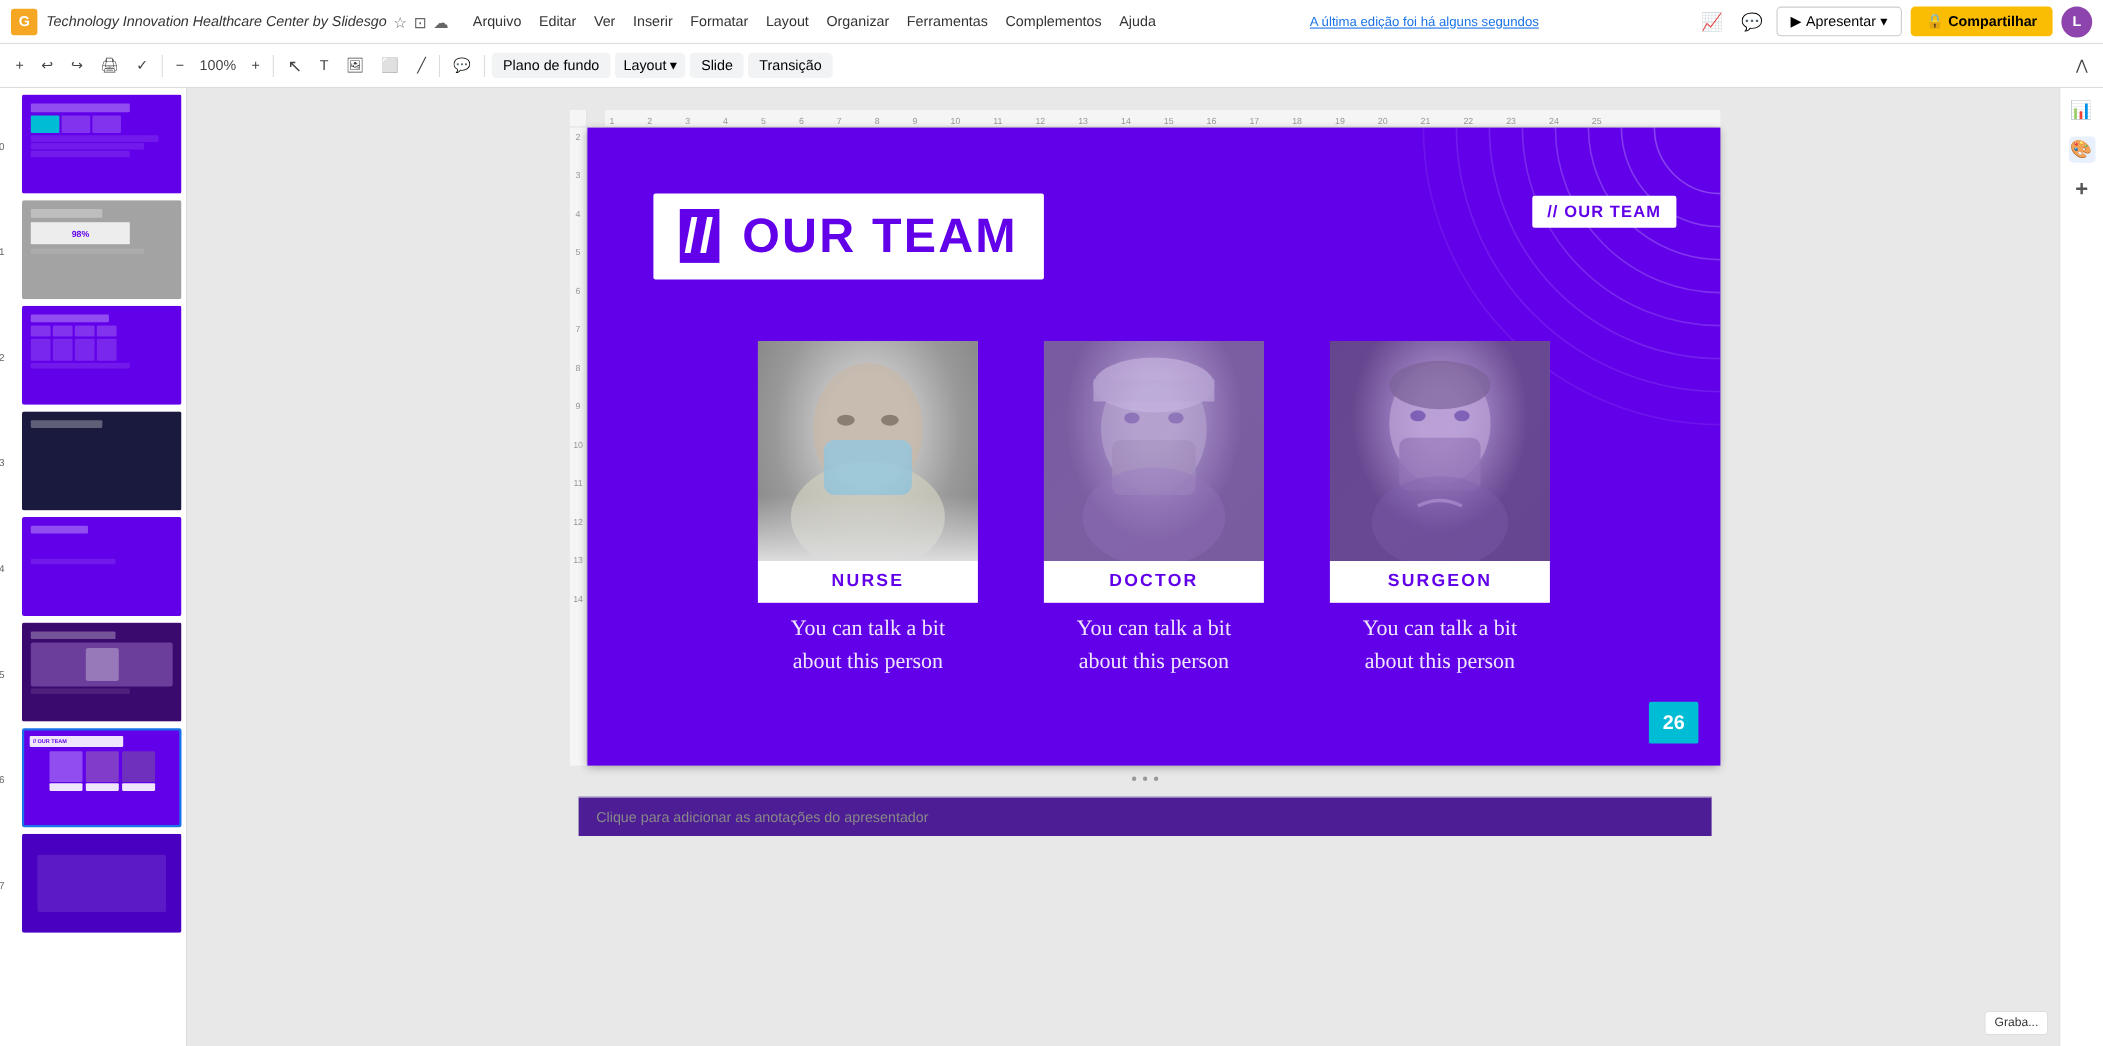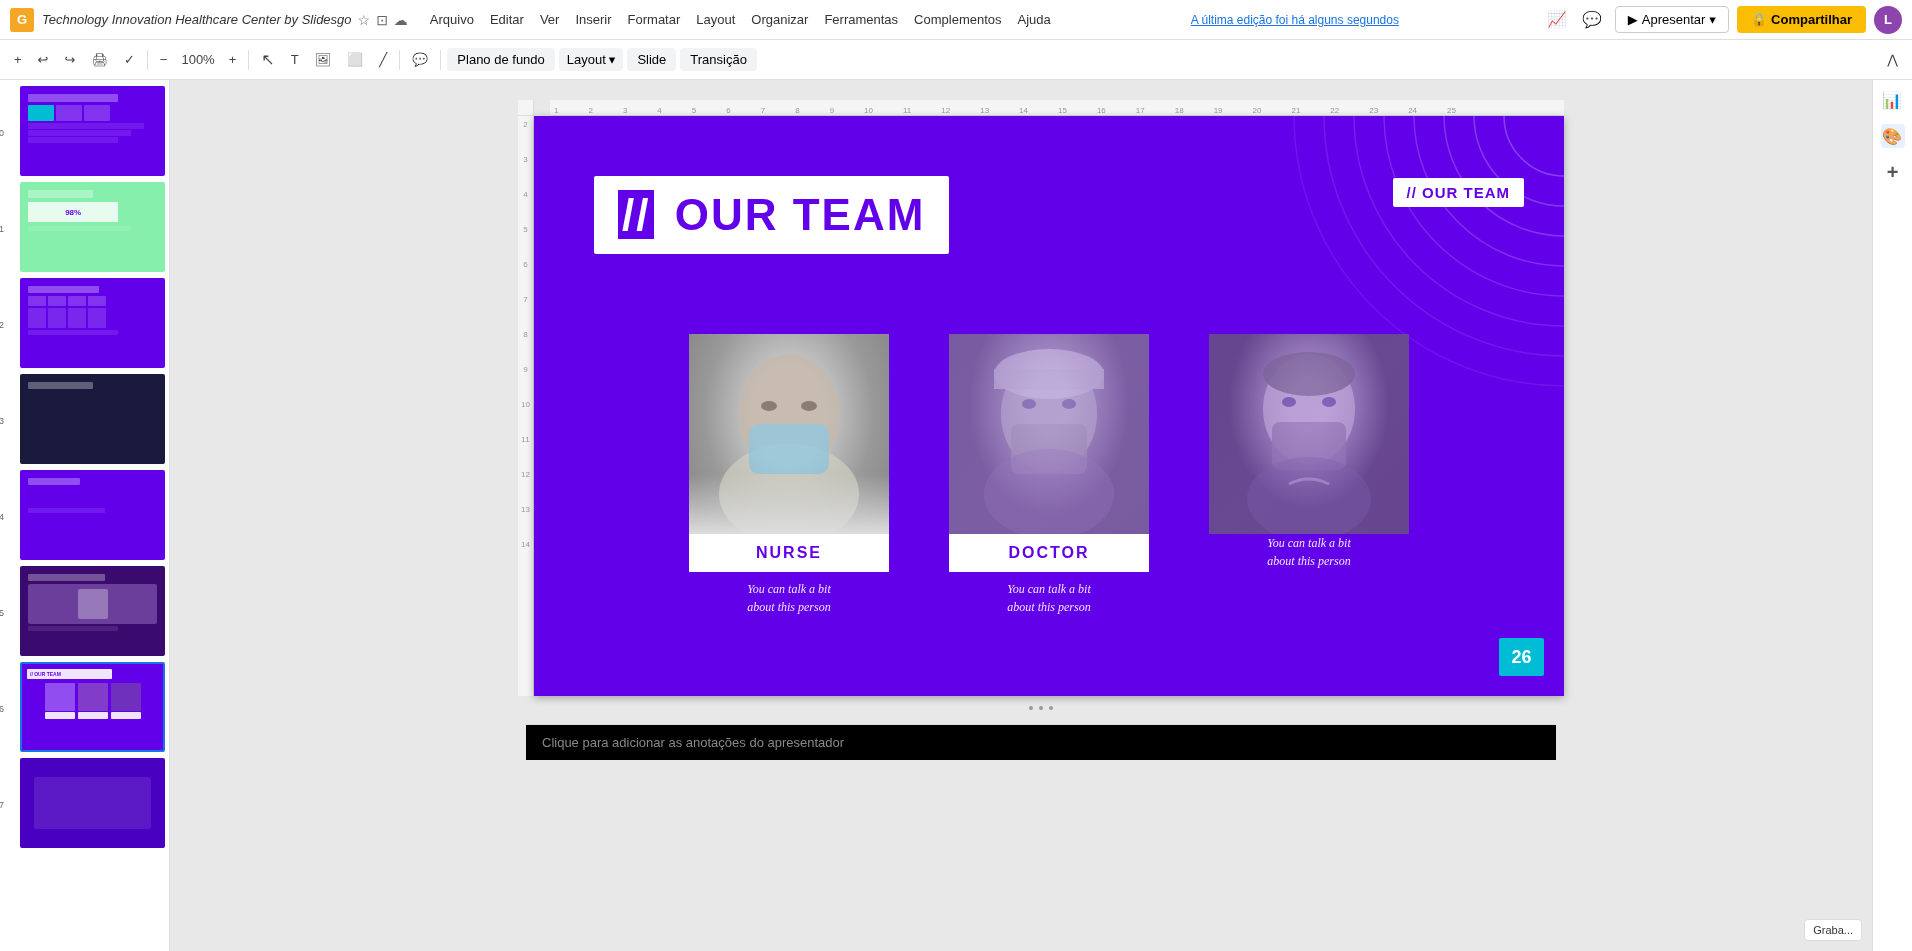--- a/index.html
+++ b/index.html
@@ -56,21 +56,21 @@
       flex-shrink: 0;
     }
     .slide-thumb {
       width: 150px; height: 90px; margin: 0 auto 4px; cursor: pointer;
       border: 2px solid transparent; border-radius: 2px; overflow: hidden;
       position: relative; background: #6200ea;
     }
 
     
     .thumb-20 { background: #6200ea; }
-    .thumb-21 { background: #86efac; }
+    .thumb-21 { background: #a3a3a3; }
     .thumb-22 { background: #6200ea; }
     .thumb-24 { background: #6200ea; }
     .thumb-26 { background: #6200ea; }
 
     
     #canvas-area {
       flex: 1; background: #e8e8e8; display: flex; flex-direction: column; align-items: center;
       overflow: auto; padding: 20px;
       position: relative;
     }
@@ -157,39 +157,39 @@
 
     .member-name-box {
       background: #fff; width: 200px; padding: 10px 0; text-align: center;
       margin-bottom: 8px;
     }
     .member-name {
       font-size: 16px; font-weight: 900; color: #6200ea;
       letter-spacing: 2px; text-transform: uppercase; font-family: Arial;
     }
     .member-desc {
-      font-size: 12px; color: rgba(255,255,255,0.9);
-      text-align: center; line-height: 1.5; font-style: italic;
+      font-size: 20px; color: rgba(255,255,255,0.9);
+      text-align: center; line-height: 1.5; 
       font-family: Georgia, serif;
     }
 
     
     .slide-number {
       position: absolute; bottom: 20px; right: 20px;
       background: #00bcd4; color: #fff; width: 45px; height: 38px;
       display: flex; align-items: center; justify-content: center;
       font-size: 18px; font-weight: bold; border-radius: 2px;
     }
 
     
     #bottom-area {
       width: 100%; margin-top: 8px; display: flex; justify-content: center;
     }
     #notes-area {
-      width: 1030px; padding: 10px 16px; background: #000000; border-top: 1px solid #ddd;
+      width: 1030px; padding: 10px 16px; background: #4c1d95; border-top: 1px solid #ddd;
       font-size: 13px; color: #888; cursor: text;
     }
 
     
     #bottom-scrollbar { width: 1030px; height: 16px; background: #e8e8e8; display: flex; align-items: center; justify-content: center; gap: 6px; }
     .sb-dot { width: 4px; height: 4px; background: #999; border-radius: 50%; }
 
     
     #grab-btn {
       position: fixed; bottom: 10px; right: 50px;
@@ -551,20 +551,23 @@
                 <ellipse cx="100" cy="40" rx="46" ry="22" fill="#786090" opacity="0.9"></ellipse>
 
                 <rect x="63" y="88" width="74" height="48" rx="8" fill="#9878b8" opacity="0.85"></rect>
                 <ellipse cx="80" cy="68" rx="7" ry="5" fill="#5030a0" opacity="0.8"></ellipse>
                 <ellipse cx="120" cy="68" rx="7" ry="5" fill="#5030a0" opacity="0.8"></ellipse>
 
                 <ellipse cx="100" cy="165" rx="62" ry="42" fill="#8060b0" opacity="0.5"></ellipse>
                 <path d="M80 150 Q100 140 120 150" stroke="#c0a0e0" stroke-width="3" fill="none" opacity="0.8"></path>
               </svg>
             </div>
+            <div class="member-name-box">
+              <div class="member-name">SURGEON</div>
+            </div>
             <div class="member-desc" style="white-space:pre-line;">You can talk a bit
 about this person</div>
           </div>
 
         </div>
 
         <div class="slide-number">26</div>
 
       </div>
     </div>

